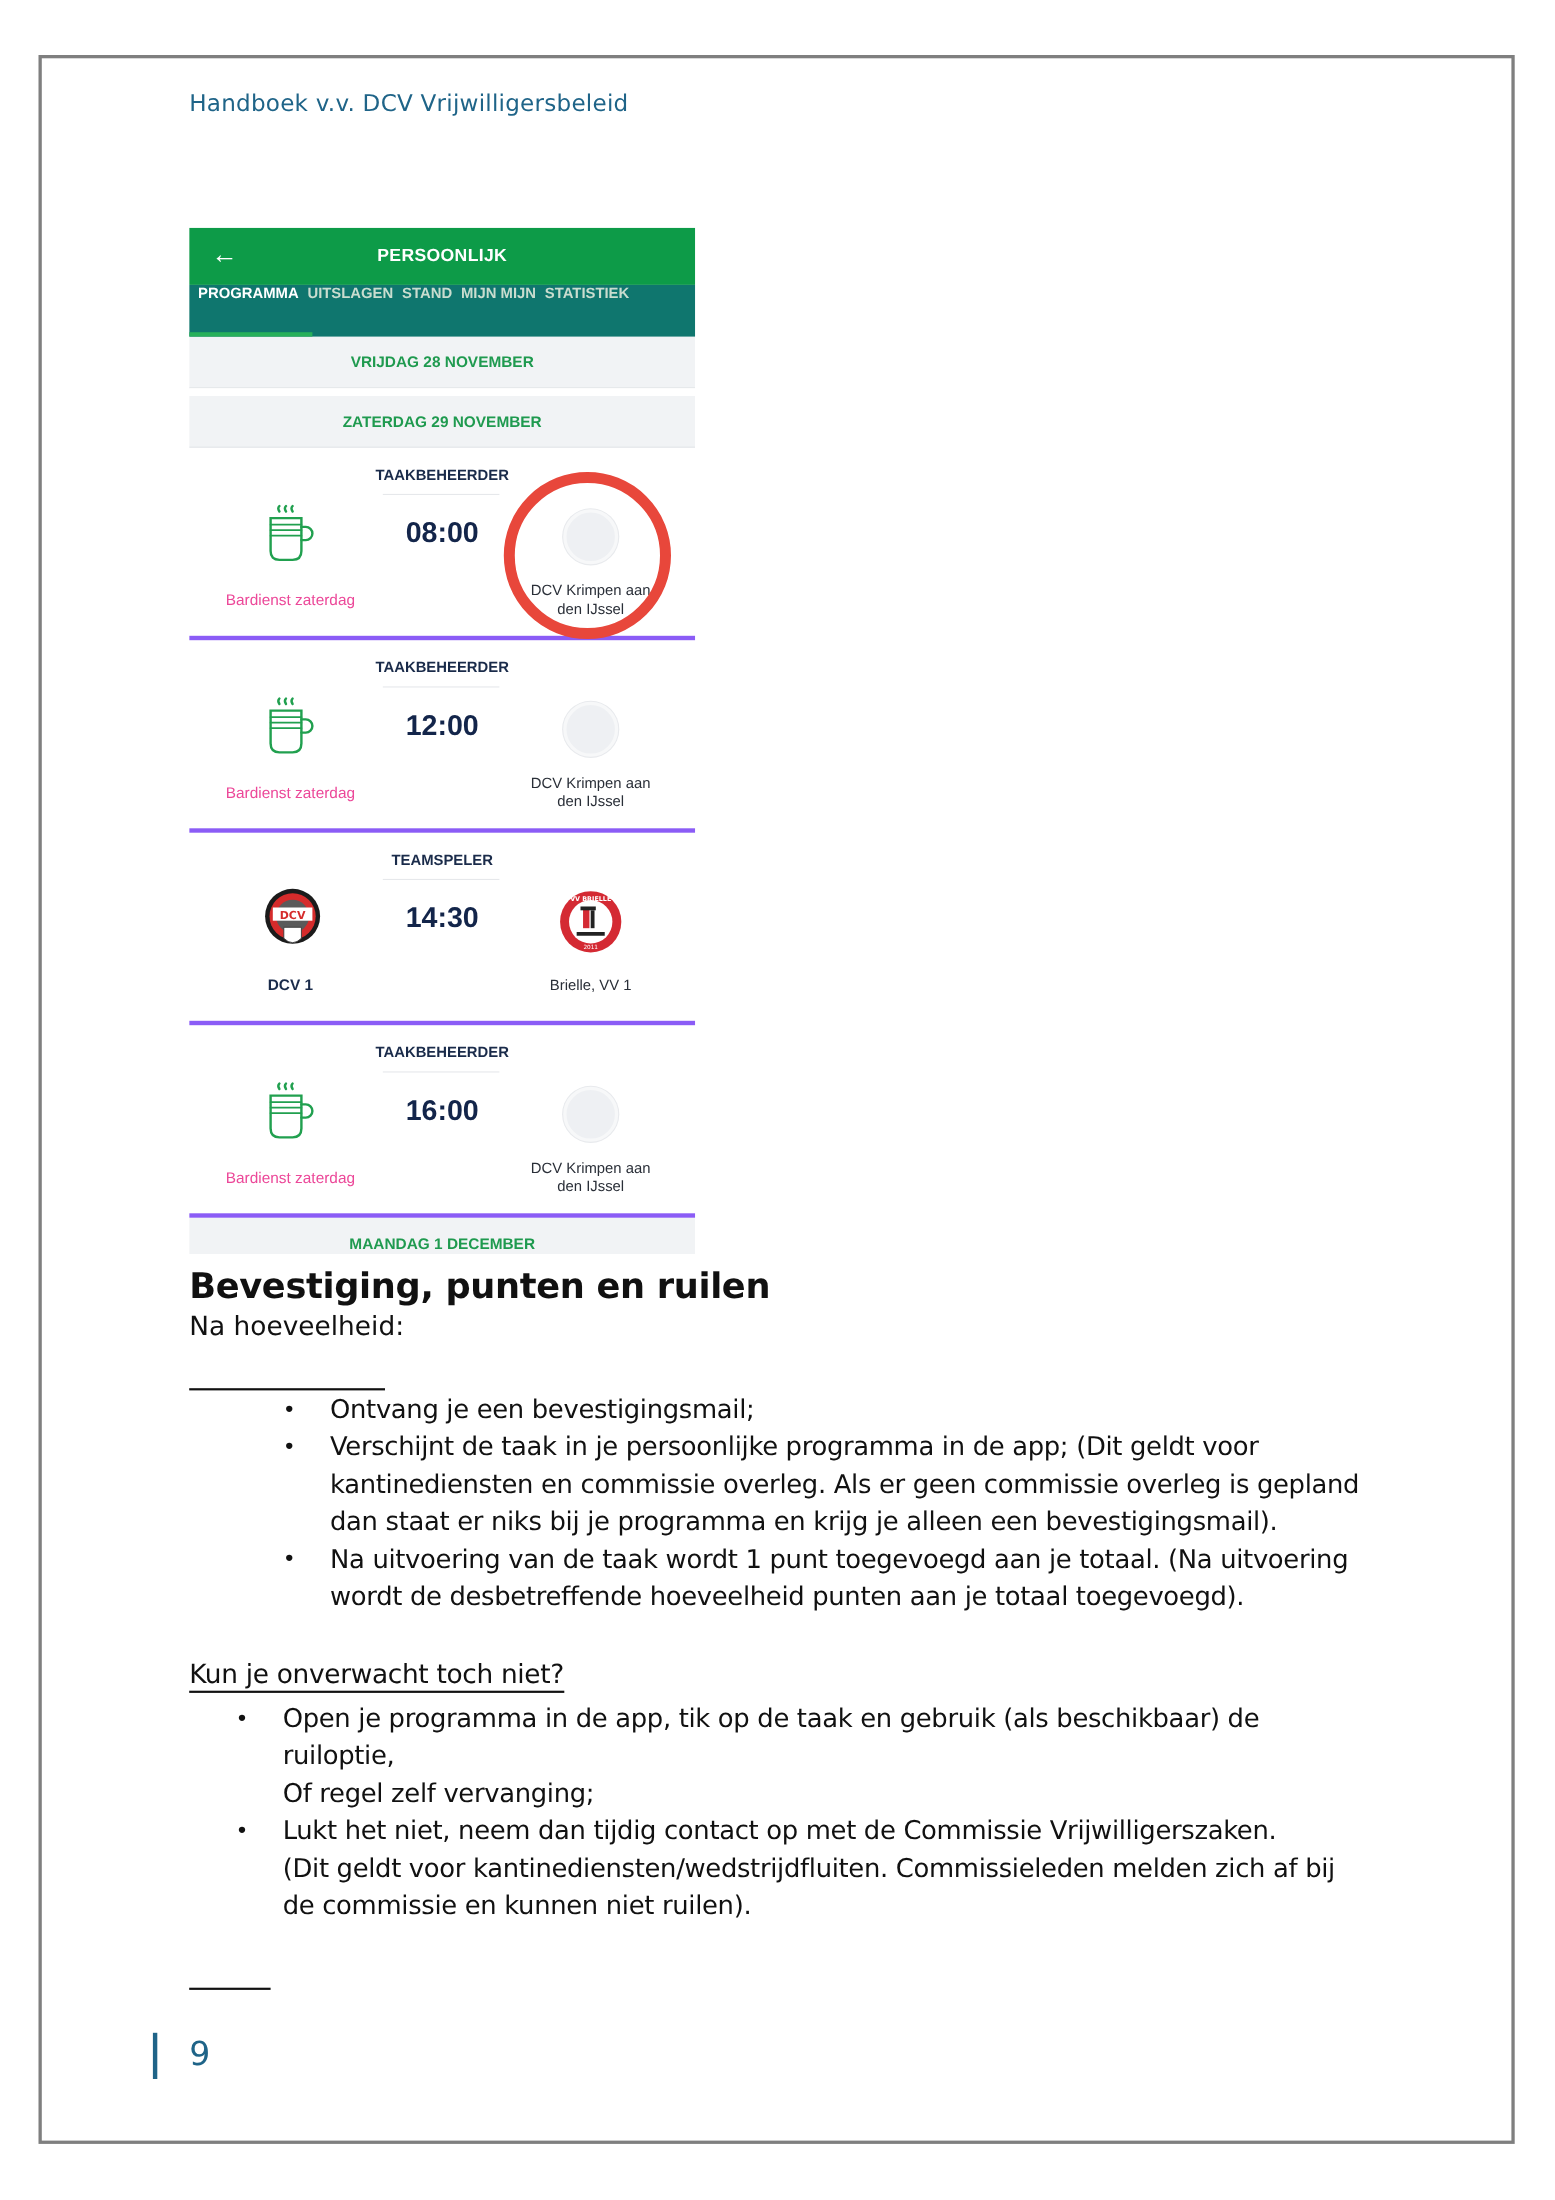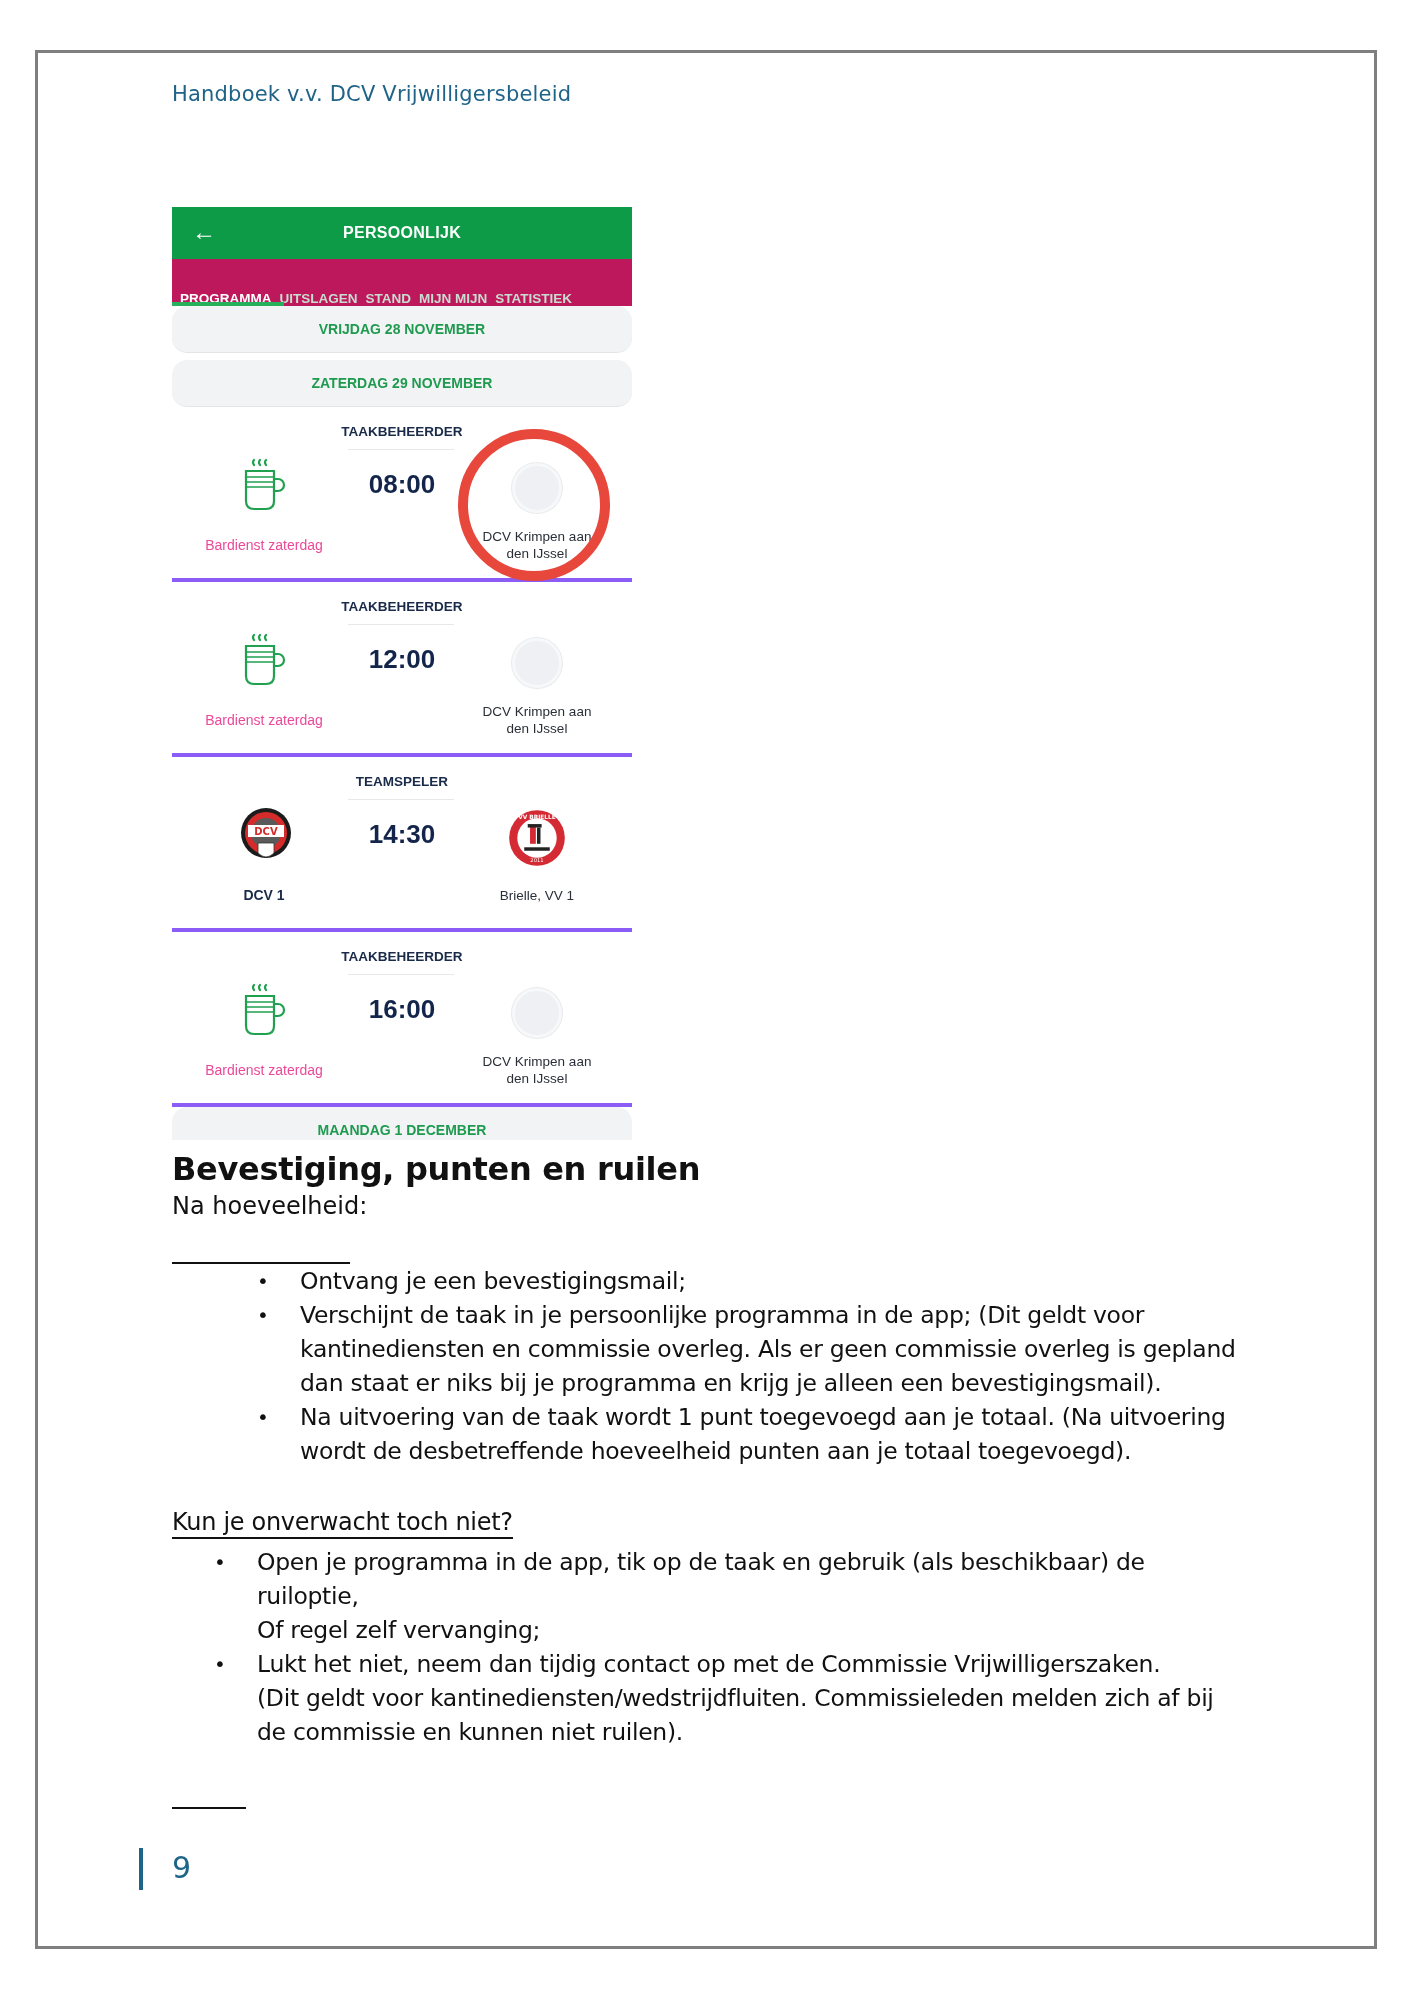--- a/index.html
+++ b/index.html
@@ -5,25 +5,25 @@
   html, body { margin:0; padding:0; background:#ffffff; }
   body { width:1414px; height:2000px; position:relative; overflow:hidden; font-family:"DejaVu Sans", sans-serif; }
   .page-border { position:absolute; left:35px; top:50px; width:1336px; height:1893px; border:3px solid #7f7f7f; }
   .running-header { position:absolute; left:172px; top:82px; font-family:"DejaVu Sans", sans-serif; font-size:21px; color:#1f6488; letter-spacing:0.2px; }
 
   
   .app { position:absolute; left:172px; top:207px; width:460px; height:933px; background:#ffffff; overflow:hidden; font-family:"Liberation Sans", sans-serif; }
   .app-topbar { height:52px; background:#0d9b48; position:relative; }
   .back-arrow { position:absolute; left:20px; top:10px; color:#ffffff; font-size:24px; line-height:30px; }
   .app-title { position:absolute; left:0; right:0; top:17px; text-align:center; color:#ffffff; font-weight:bold; font-size:16px; letter-spacing:0.3px; }
-  .app-tabs { height:47px; background:#be185d; display:flex; align-items:flex-end; white-space:nowrap; position:relative; }
+  .app-tabs { height:47px; background:#0f766e; display:flex; align-items:flex-start; white-space:nowrap; position:relative; }
   .app-tab { color:#c9ddcf; font-weight:bold; font-size:13.5px; margin-left:8px; }
   .app-tab:first-child { margin-left:8px; color:#ffffff; }
   .tab-indicator { position:absolute; left:0; bottom:0; width:112px; height:4px; background:#27b05a; }
-  .date-bar { height:46px; background:#f1f3f5; border-bottom:1px solid #e3e6e9; display:flex; align-items:center; justify-content:center; color:#1f9a4f; font-weight:bold; font-size:14px;border-radius:15px; }
+  .date-bar { height:46px; background:#f1f3f5; border-bottom:1px solid #e3e6e9; display:flex; align-items:center; justify-content:center; color:#1f9a4f; font-weight:bold; font-size:14px; }
   .gap { height:7px; background:#ffffff; }
   .event { position:relative; height:171px; border-bottom:4px solid #8b5cf6; }
   .event .role { position:absolute; left:0; right:0; top:17px; text-align:center; color:#1a2b4a; font-weight:bold; font-size:13.5px; }
   .event .role-line { position:absolute; left:176px; width:106px; top:42px; height:1px; background:#e6e8eb; }
   .event .time { position:absolute; left:0; right:0; top:62px; text-align:center; color:#13254a; font-weight:bold; font-size:26px; }
   .event .left-icon { position:absolute; left:66px; top:50px; width:56px; height:56px; }
   .event .left-label { position:absolute; left:0; width:184px; top:130px; text-align:center; color:#ec4899; font-size:14px; }
   .event .left-label.bold { font-weight:bold; color:#1a2b4a; }
   .event .right-icon { position:absolute; left:340px; top:56px; width:50px; height:50px; }
   .event .right-label { position:absolute; left:292px; width:146px; top:121px; text-align:center; color:#2a2f38; font-size:13.5px; line-height:17px; }

